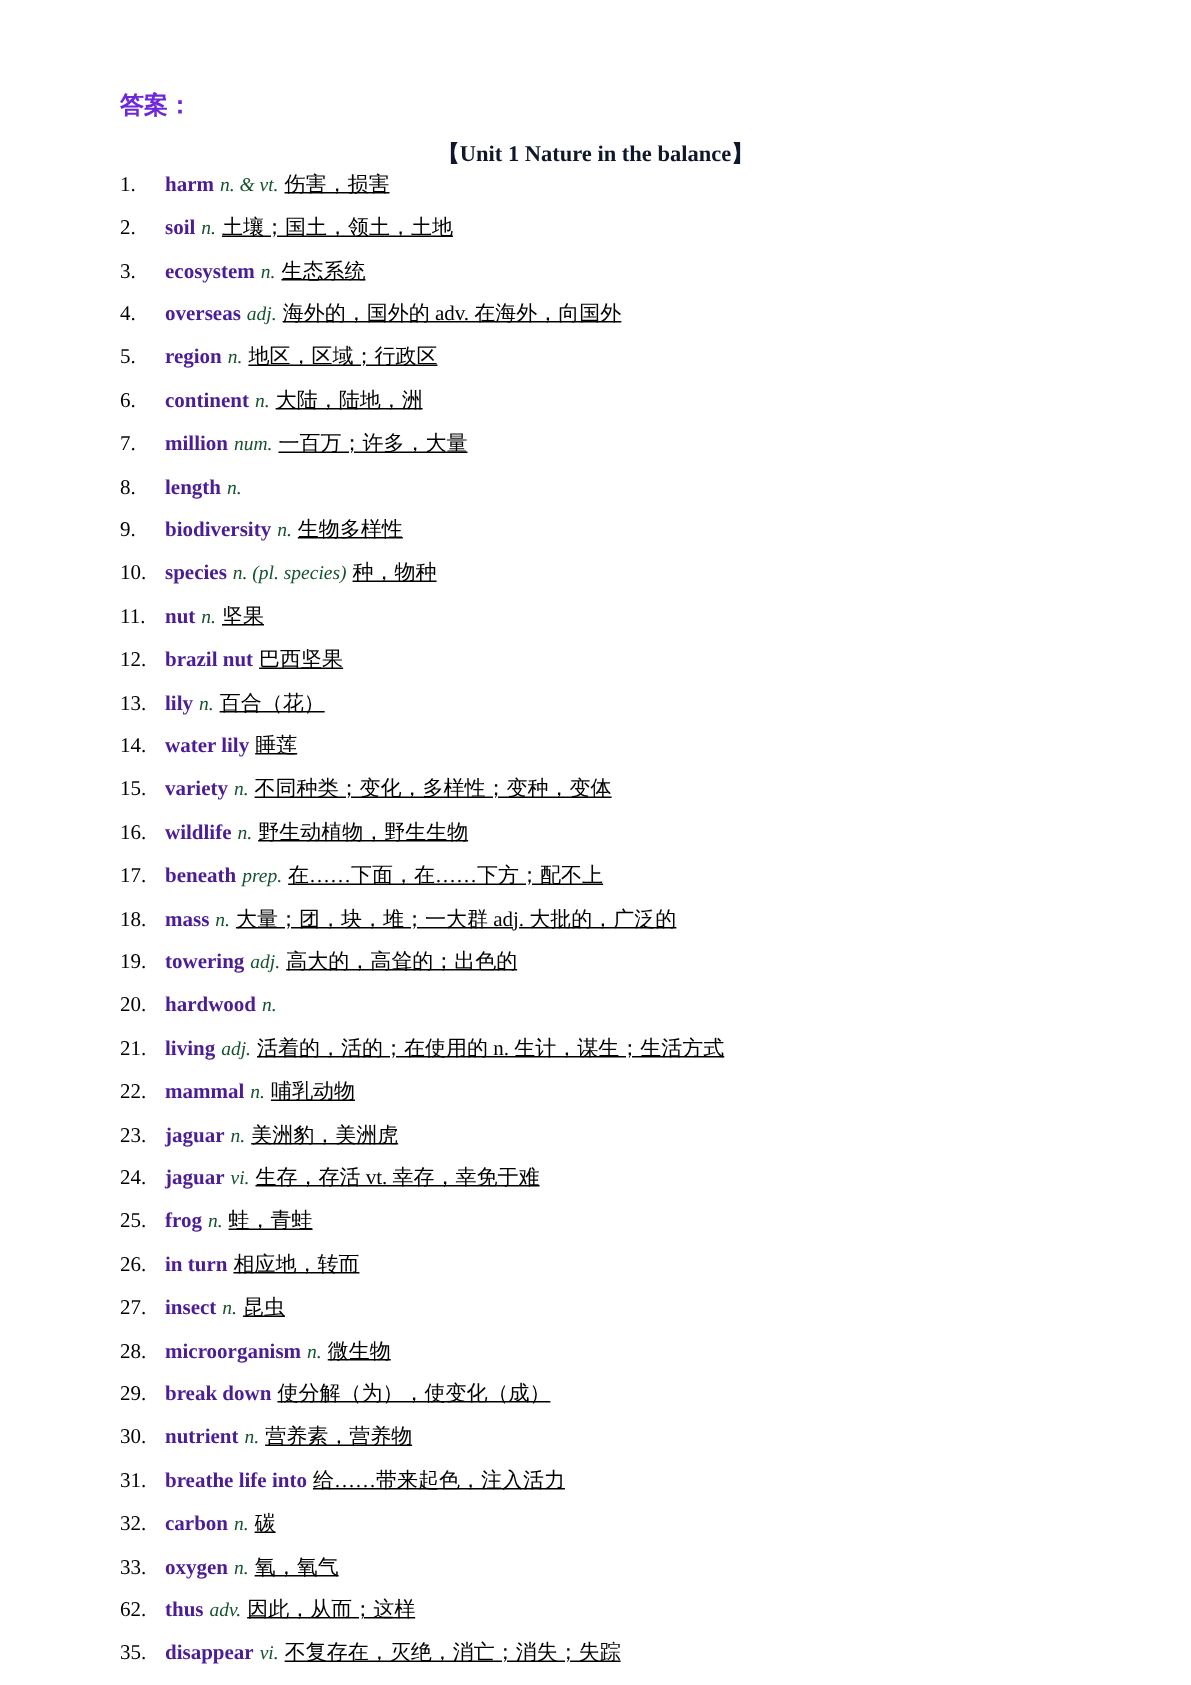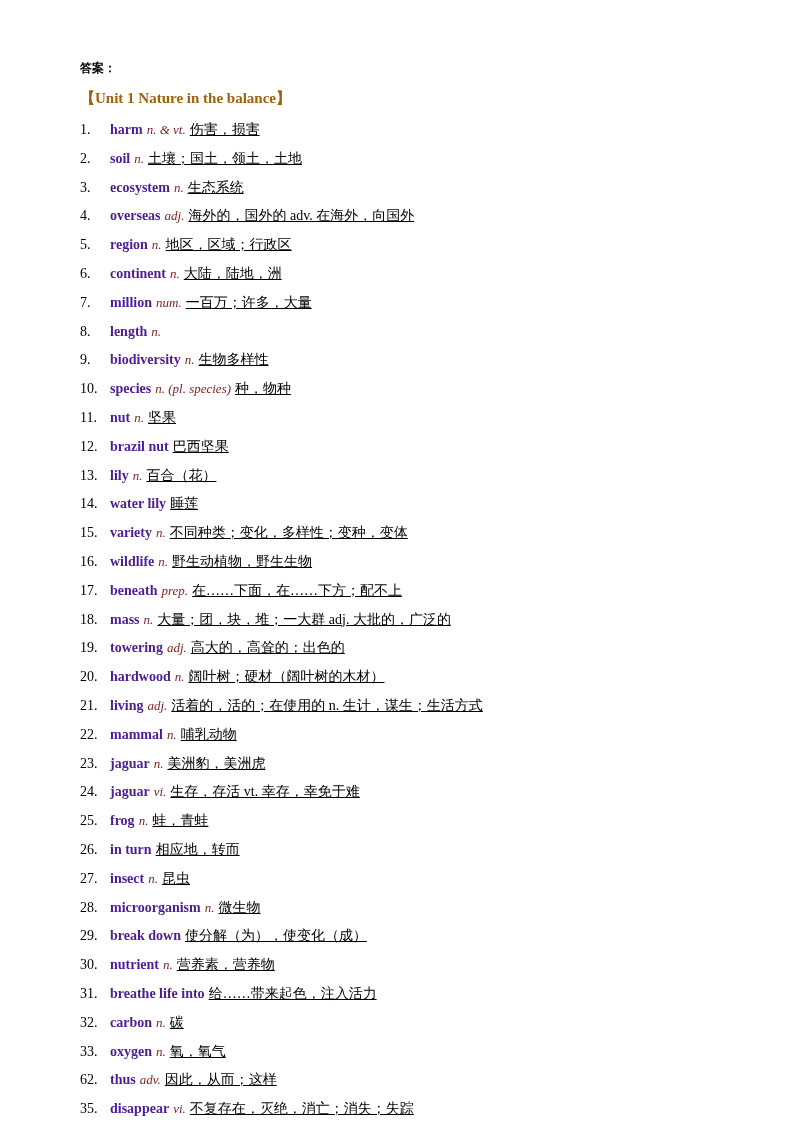--- a/index.html
+++ b/index.html
@@ -10,30 +10,30 @@
     body {
       background: #fff;
       font-family: "SimSun", "宋体", serif;
       font-size: 14px;
       color: #000;
       width: 794px;
       min-height: 1123px;
       padding: 60px 80px;
     }
     .answer-title {
-      font-size: 12px;
+      font-size: 16px;
       font-weight: bold;
       margin-bottom: 12px;
-      color: #000000;
+      color: #6d28d9;
     }
     .unit-title {
       font-size: 15px;
       font-weight: bold;
-      color: #a16207;
-      margin-bottom: 10px;
+      color: #0f172a;
+      text-align: center;
     }
     .vocab-list {
       list-style: none;
       padding: 0;
     }
     .vocab-list li {
       margin-bottom: 5px;
       line-height: 1.7;
       display: flex;
       align-items: baseline;
@@ -43,21 +43,21 @@
       min-width: 30px;
       font-size: 14px;
     }
     .word {
       color: #4c1d95;
       font-weight: bold;
       font-style: normal;
       margin-right: 4px;
     }
     .pos {
-      color: #7f1d1d;
+      color: #14532d;
       font-style: italic;
       margin-right: 4px;
       font-size: 13px;
     }
     .definition {
       color: #000;
       font-size: 14px;
       text-decoration: underline;
     }
   </style>
@@ -176,21 +176,20 @@
     <li>
       <span class="num">19.</span>
       <span class="word">towering</span>
       <span class="pos">adj.</span>
       <span class="definition">高大的，高耸的；出色的</span>
     </li>
     <li>
       <span class="num">20.</span>
       <span class="word">hardwood</span>
       <span class="pos">n.</span>
-      <span class="definition">阔叶树；硬材（阔叶树的木材）</span>
     </li>
     <li>
       <span class="num">21.</span>
       <span class="word">living</span>
       <span class="pos">adj.</span>
       <span class="definition">活着的，活的；在使用的  n. 生计，谋生；生活方式</span>
     </li>
     <li>
       <span class="num">22.</span>
       <span class="word">mammal</span>

